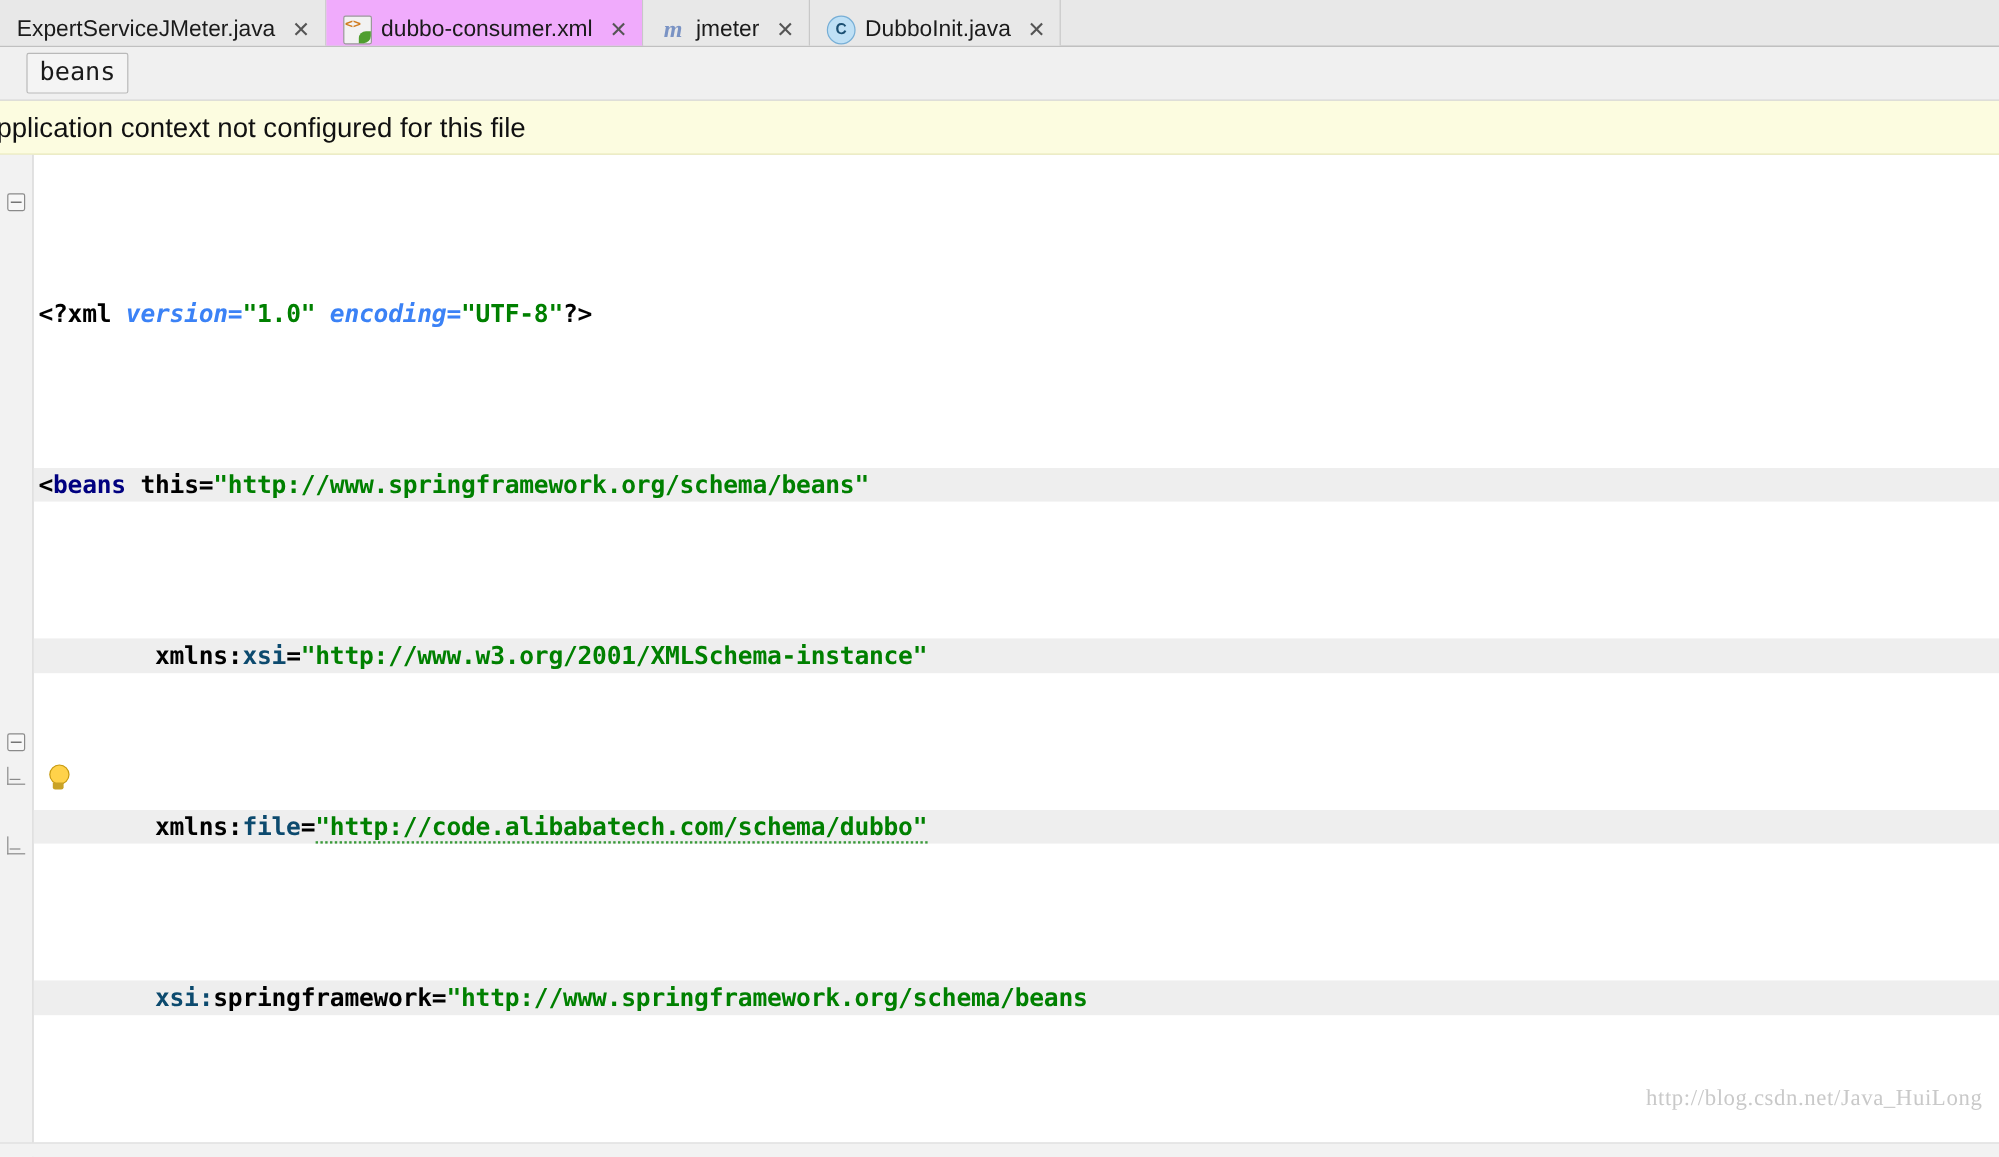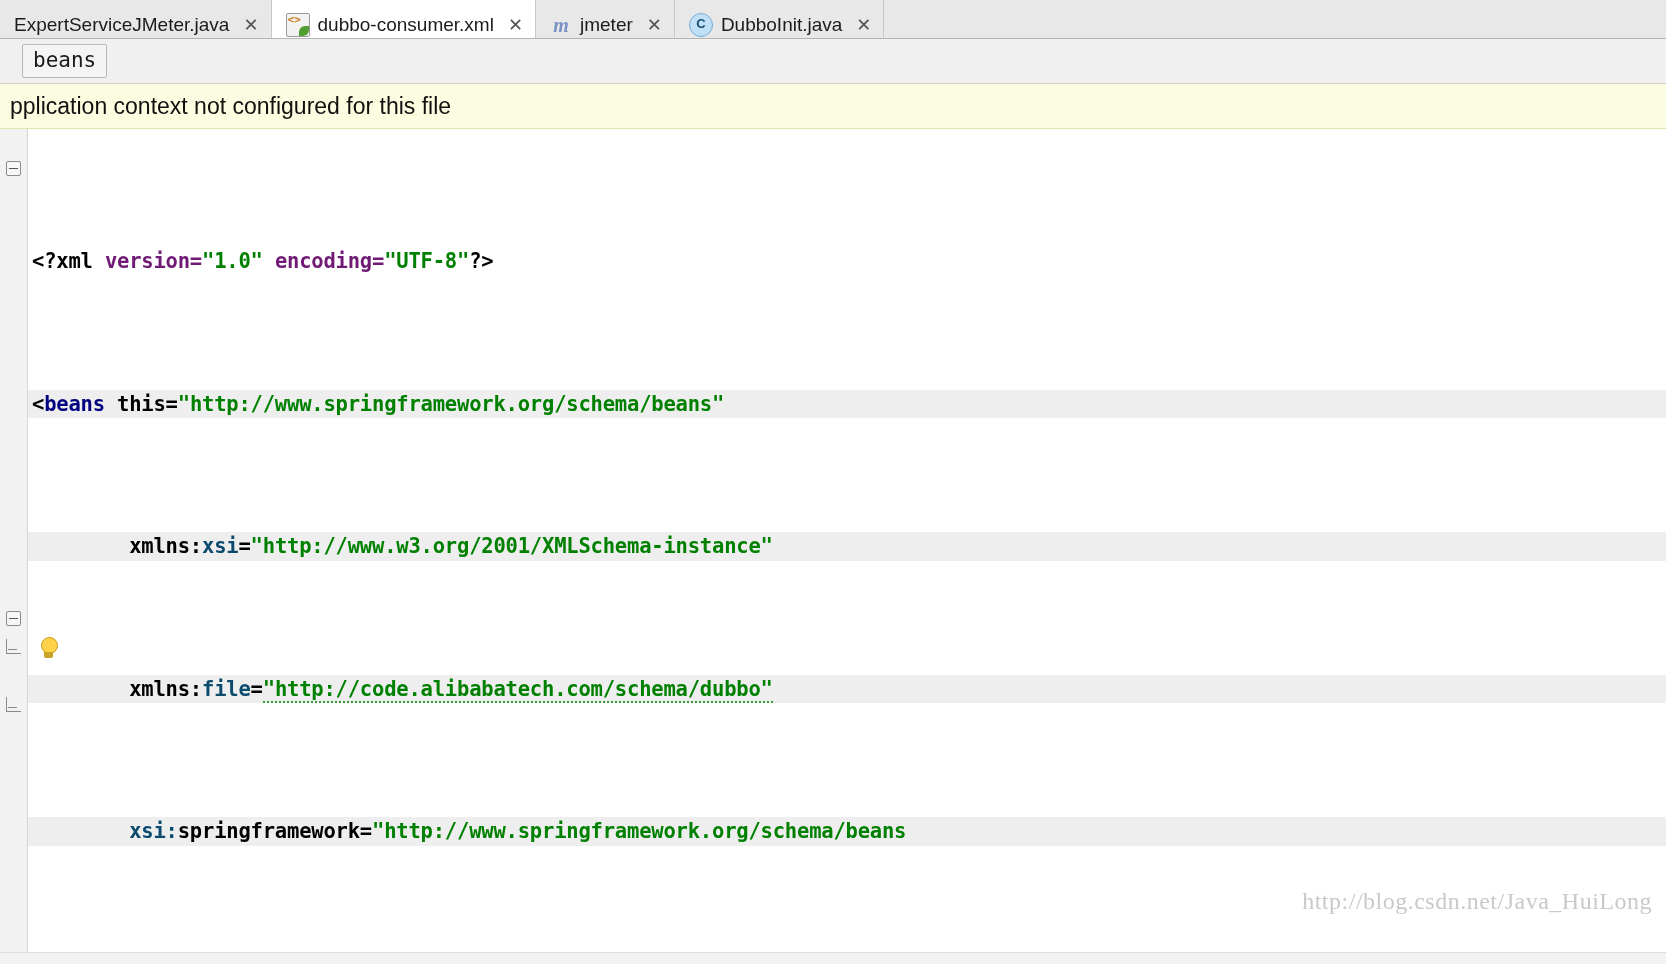--- a/index.html
+++ b/index.html
@@ -22,21 +22,21 @@
     display:flex;align-items:center;
     padding:11px 12px 0 14px;
     gap:8px;
     font-family:"Liberation Sans",sans-serif;
     font-size:19px;
     color:#1b1b1b;
     border-right:1px solid #c8c8c8;
     background:#e8e8e8;
     position:relative;
   }
-  .tab.active{background:#ffffff;}
+  .tab.active{background:#f0abfc;}
   .tab .close{
     font-family:"Liberation Sans",sans-serif;
     font-size:18px;color:#555;margin-left:6px;
   }
   .tabicon{width:22px;height:22px;display:inline-block;position:relative;flex:0 0 auto;}
   
   .ico-xml{
     background:#f2f2f2;border:1px solid #9a9a9a;border-radius:2px;
   }
   .ico-xml:before{
@@ -66,21 +66,21 @@
     font-size:21px;color:#1a1a1a;
     padding:3px 10px 5px 10px;
     border:1px solid #b9b9b9;background:#f4f4f4;border-radius:2px;
   }
   .crumb.sel{background:#fbfbe4;border-color:#c9c9a0;}
   
   .banner{
     height:44px;background:#fcfce0;border-bottom:1px solid #e3e3b0;
     display:flex;align-items:center;
     font-family:"Liberation Sans",sans-serif;font-size:23px;color:#111;
-    padding-left:16px;
+    padding-left:3px;
     overflow:hidden;
   }
   .banner span{margin-left:-6px;}
   
   .editor{
     position:relative;height:838px;background:#ffffff;
     display:flex;
   }
   .gutter{
     width:27px;background:#f2f2f2;border-right:1px solid #d4d4d4;
@@ -98,21 +98,21 @@
     overflow:hidden;
   }
   .ln{height:28.5px;white-space:pre;padding-left:4px;}
   .hl{background:#eeeeee;}
   
   .tagname{color:#000080;}
   .tagns{color:#0c4a6e;}
   .attr{color:#000000;}
   .attrval{color:#008000;}
   .punct{color:#000000;}
-  .piattr{color:#701a75;}
+  .piattr{color:#3b82f6;font-style:italic;}
   
   .fold{
     position:absolute;left:6px;width:15px;height:15px;
     border:1px solid #8a8a8a;background:#f7f7f7;border-radius:2px;
     box-sizing:border-box;
   }
   .fold:before{
     content:"";position:absolute;left:2px;top:6px;width:9px;height:1px;background:#555;
   }
   .foldend{
@@ -127,23 +127,23 @@
   }
   .bulb .glass{
     position:absolute;left:3px;top:0px;width:15px;height:15px;border-radius:50%;
     background:#ffd24a;border:1px solid #c79a10;
   }
   .bulb .base{
     position:absolute;left:6px;top:15px;width:9px;height:6px;background:#c9a227;
     border-radius:0 0 2px 2px;
   }
   .watermark{
-    position:absolute;right:14px;bottom:52px;
+    position:absolute;right:14px;bottom:40px;
     font-family:"Liberation Serif",serif;
-    font-size:24px;color:#c9c9c9;letter-spacing:0.5px;
+    font-size:19px;color:#c9c9c9;letter-spacing:0.5px;
   }
   .hscroll{
     position:absolute;left:0;right:0;bottom:0;height:14px;background:#f2f2f2;
     border-top:1px solid #dcdcdc;
   }
   .squig{
     border-bottom:2px dotted #3a9a3a;
   }
 </style>
 </head>

